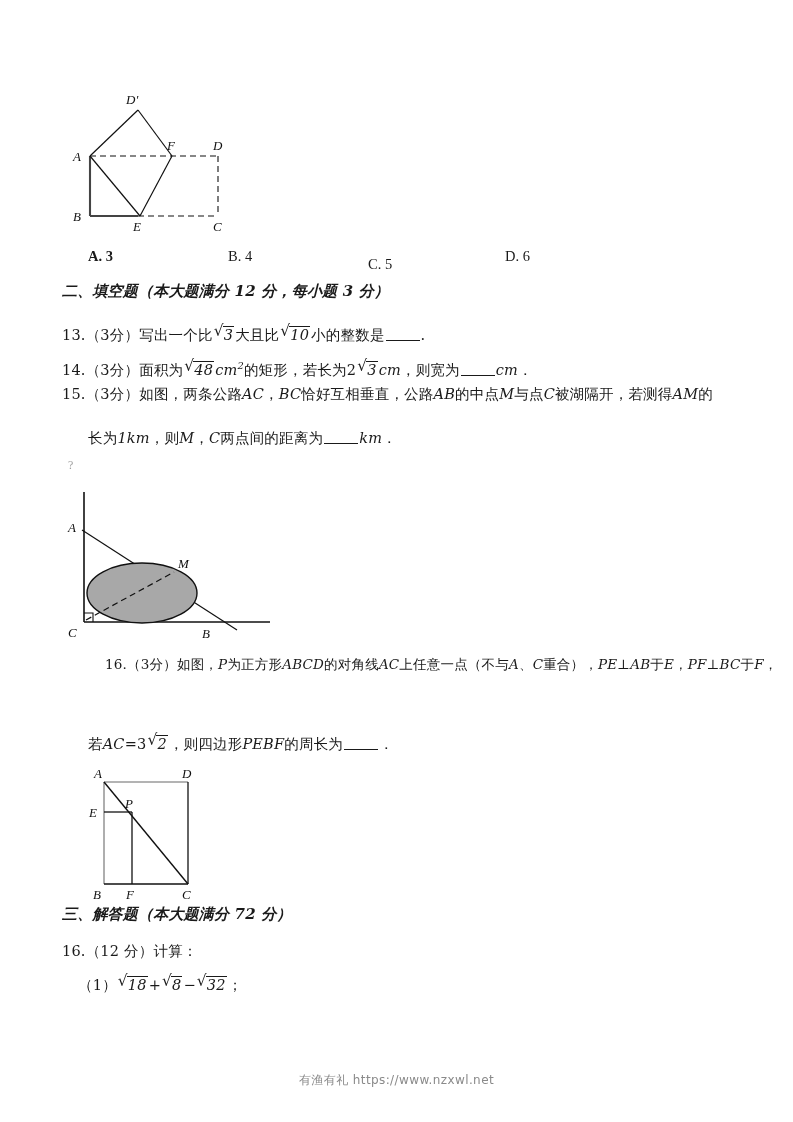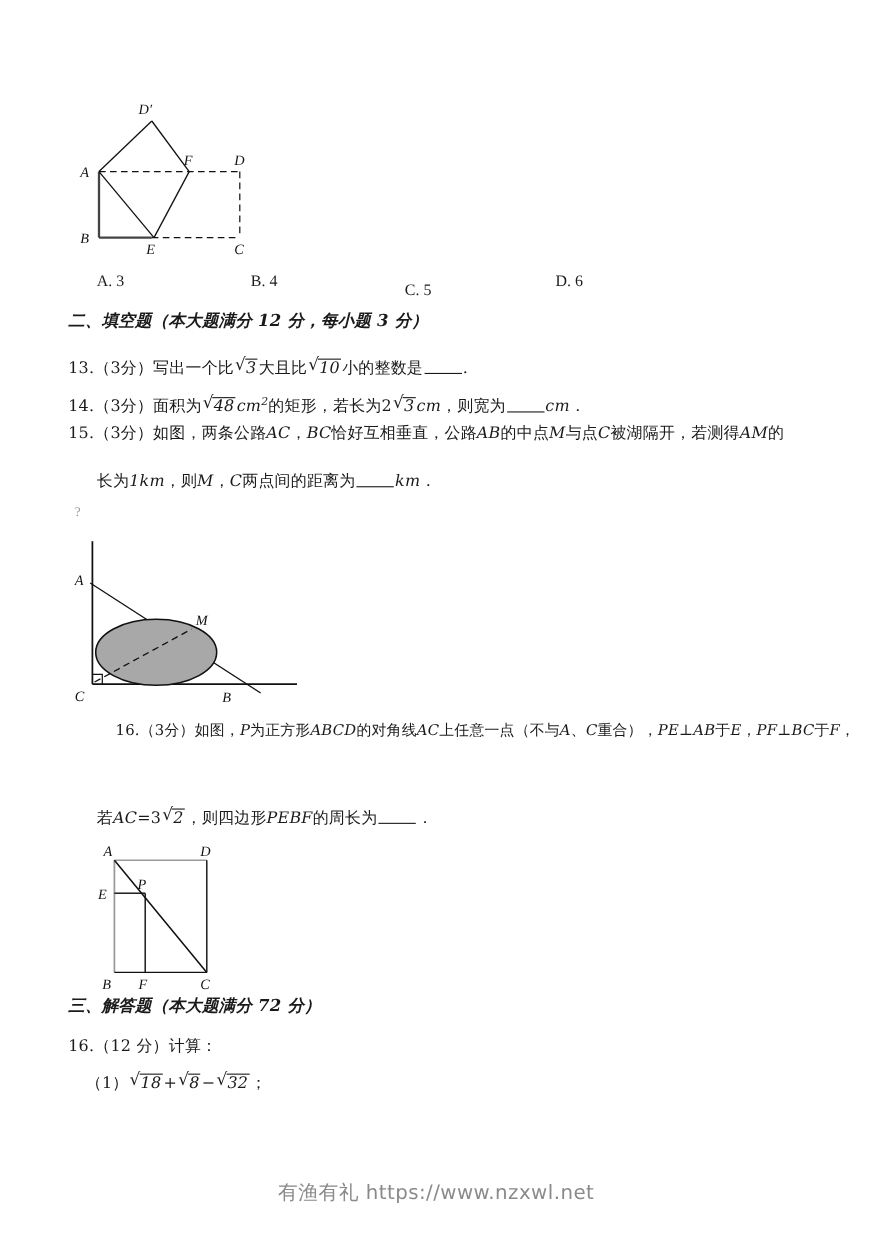--- a/index.html
+++ b/index.html
@@ -77,21 +77,21 @@
     font-size:13px;
     fill:#111;
   }
 
   
   .footer{
     position:absolute;
     left:0;right:0;
     text-align:center;
     color:#8a8a8a;
-    font-size:18px;
+    font-size:12px;
     font-family:"DejaVu Sans","Liberation Sans",sans-serif;
     letter-spacing:.4px;
   }
   .qmark{
     position:absolute;
     font-size:12px;
     color:#9b9b9b;
     font-family:"Liberation Serif",serif;
   }
 </style>
@@ -117,21 +117,21 @@
       <text class="lbl" x="66" y="16">D′</text>
       <text class="lbl" x="13" y="73">A</text>
       <text class="lbl" x="107" y="62">F</text>
       <text class="lbl" x="153" y="62">D</text>
       <text class="lbl" x="13" y="133">B</text>
       <text class="lbl" x="73" y="143">E</text>
       <text class="lbl" x="153" y="143">C</text>
     </svg>
   </div>
 
-  <div class="opt" style="left:88px;top:248px;">
+  <div class="opt" style="left:88px;top:248px;font-weight:bold;">
     <span>A.</span>
     <span>3</span>
   </div>
   <div class="opt" style="left:228px;top:248px;">
     <span>B.</span>
     <span>4</span>
   </div>
   <div class="opt" style="left:368px;top:256px;">
     <span>C.</span>
     <span>5</span>

